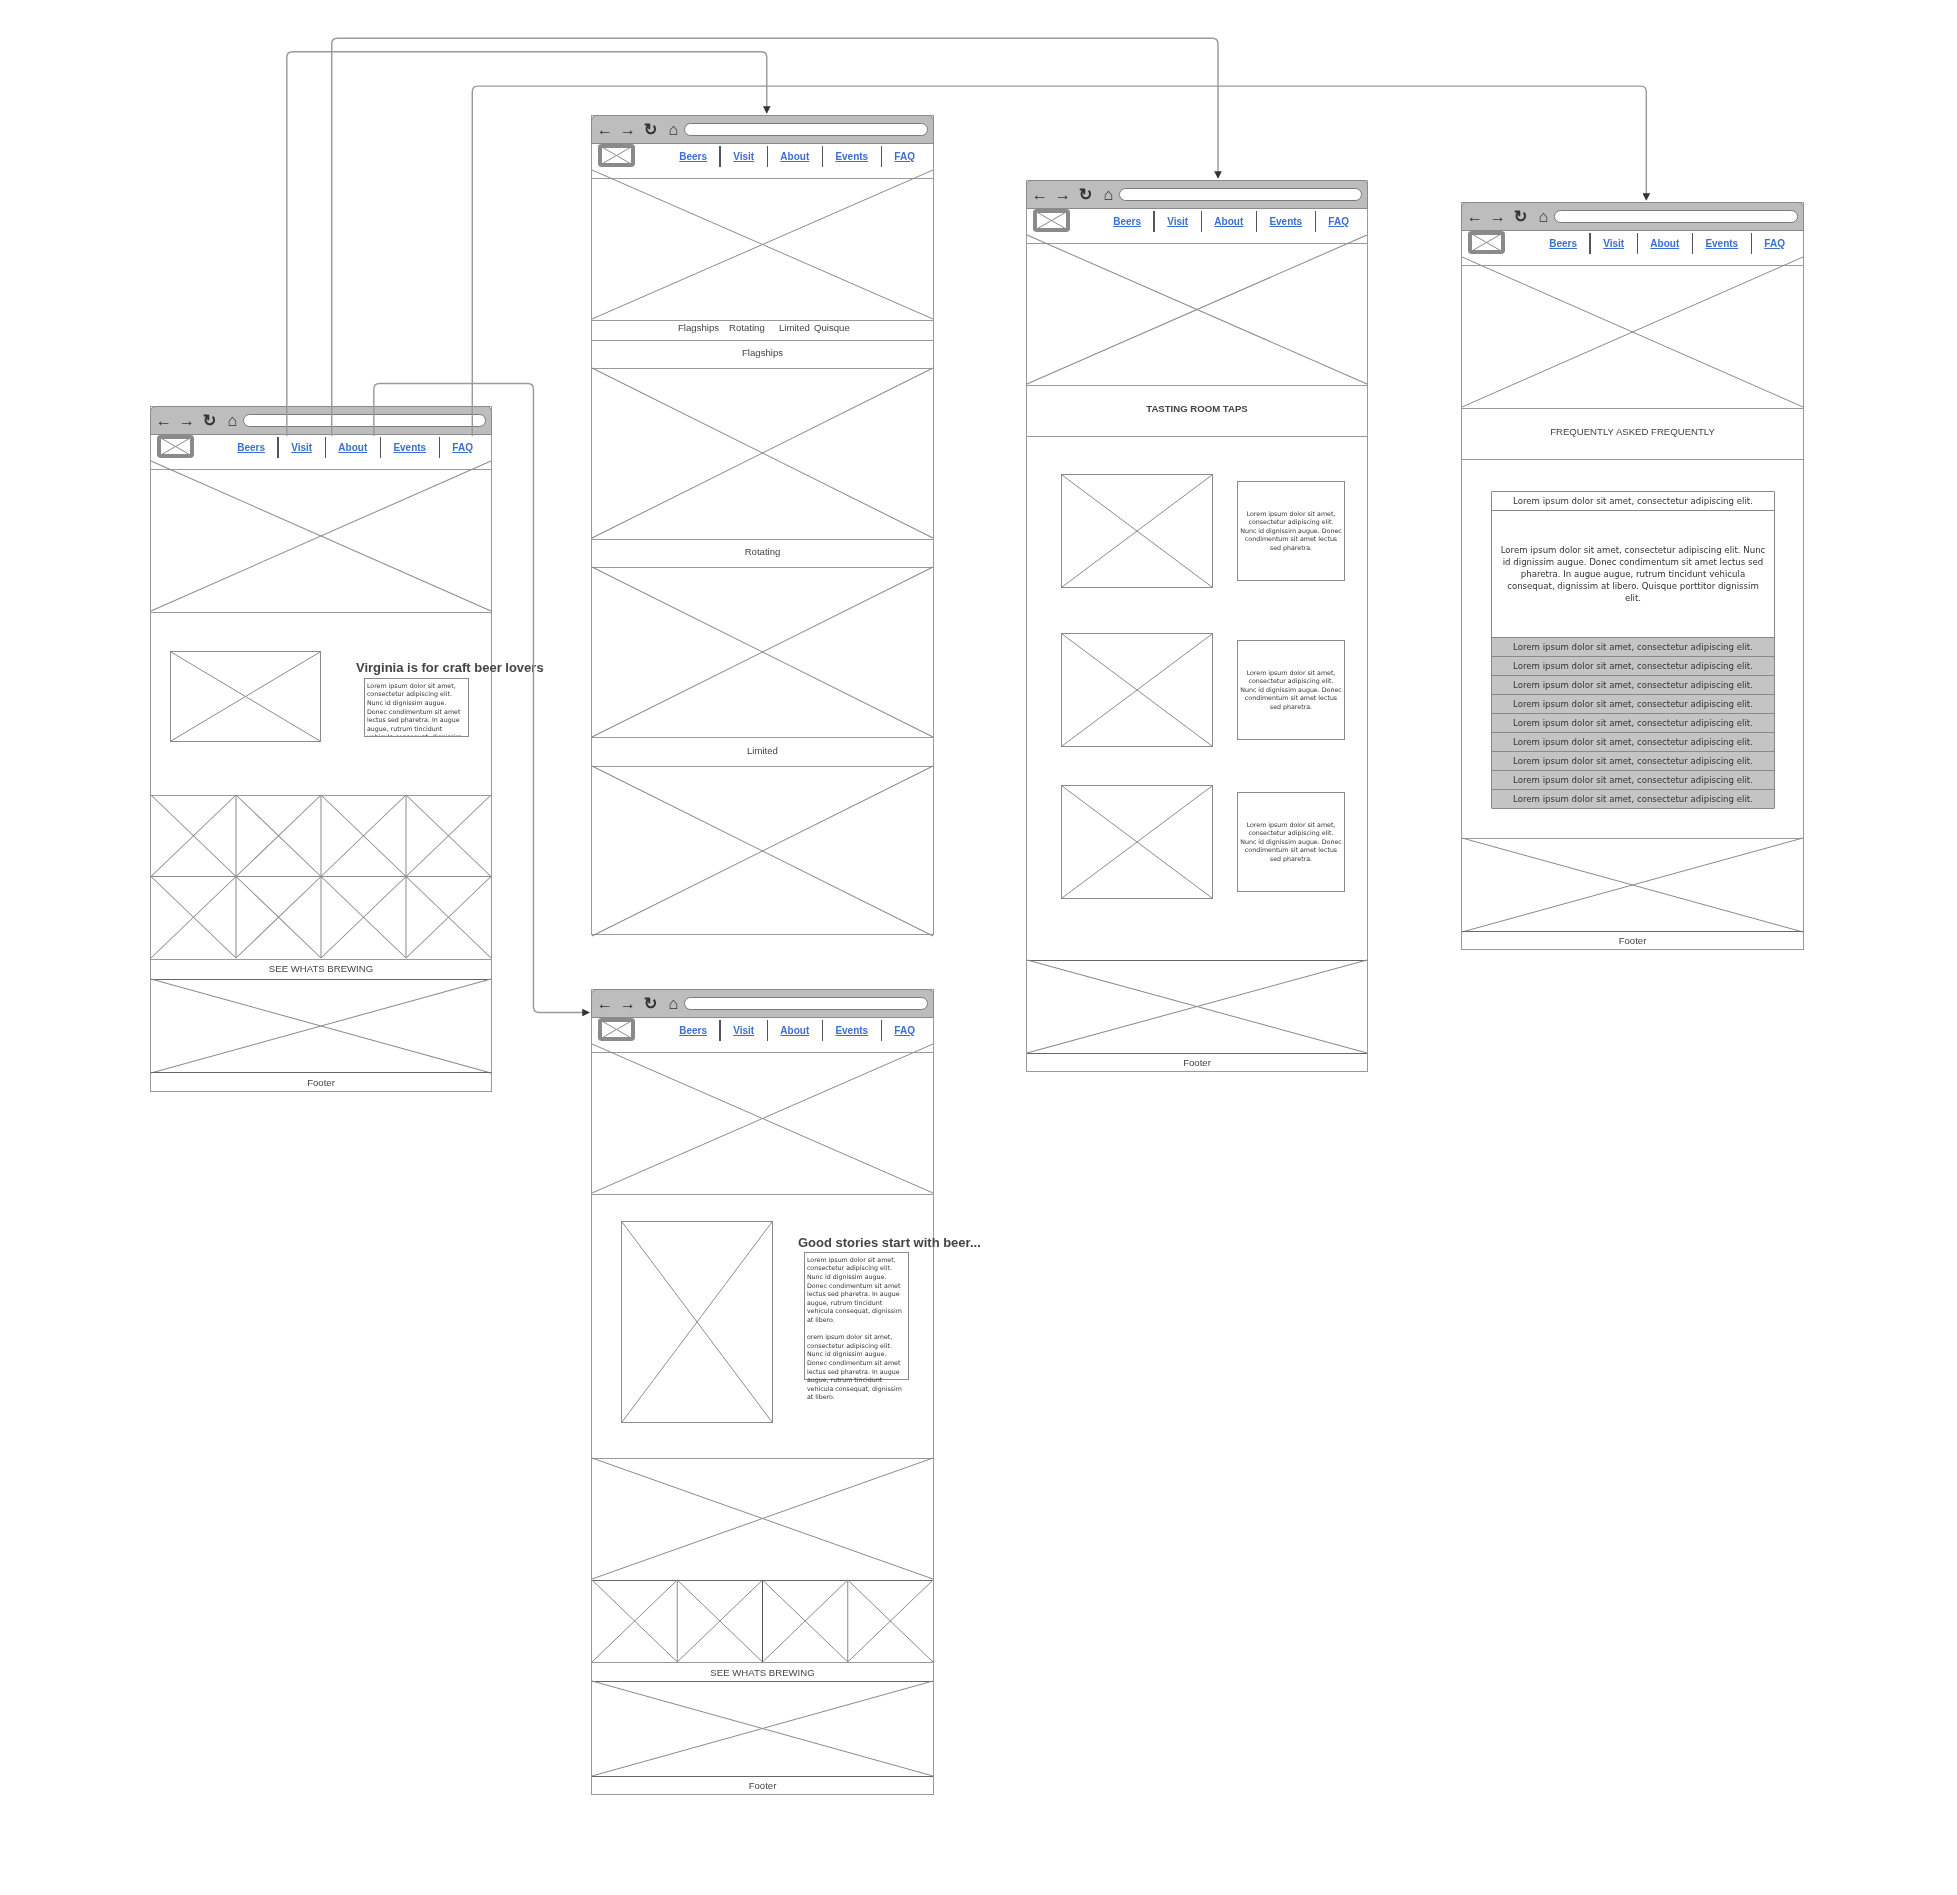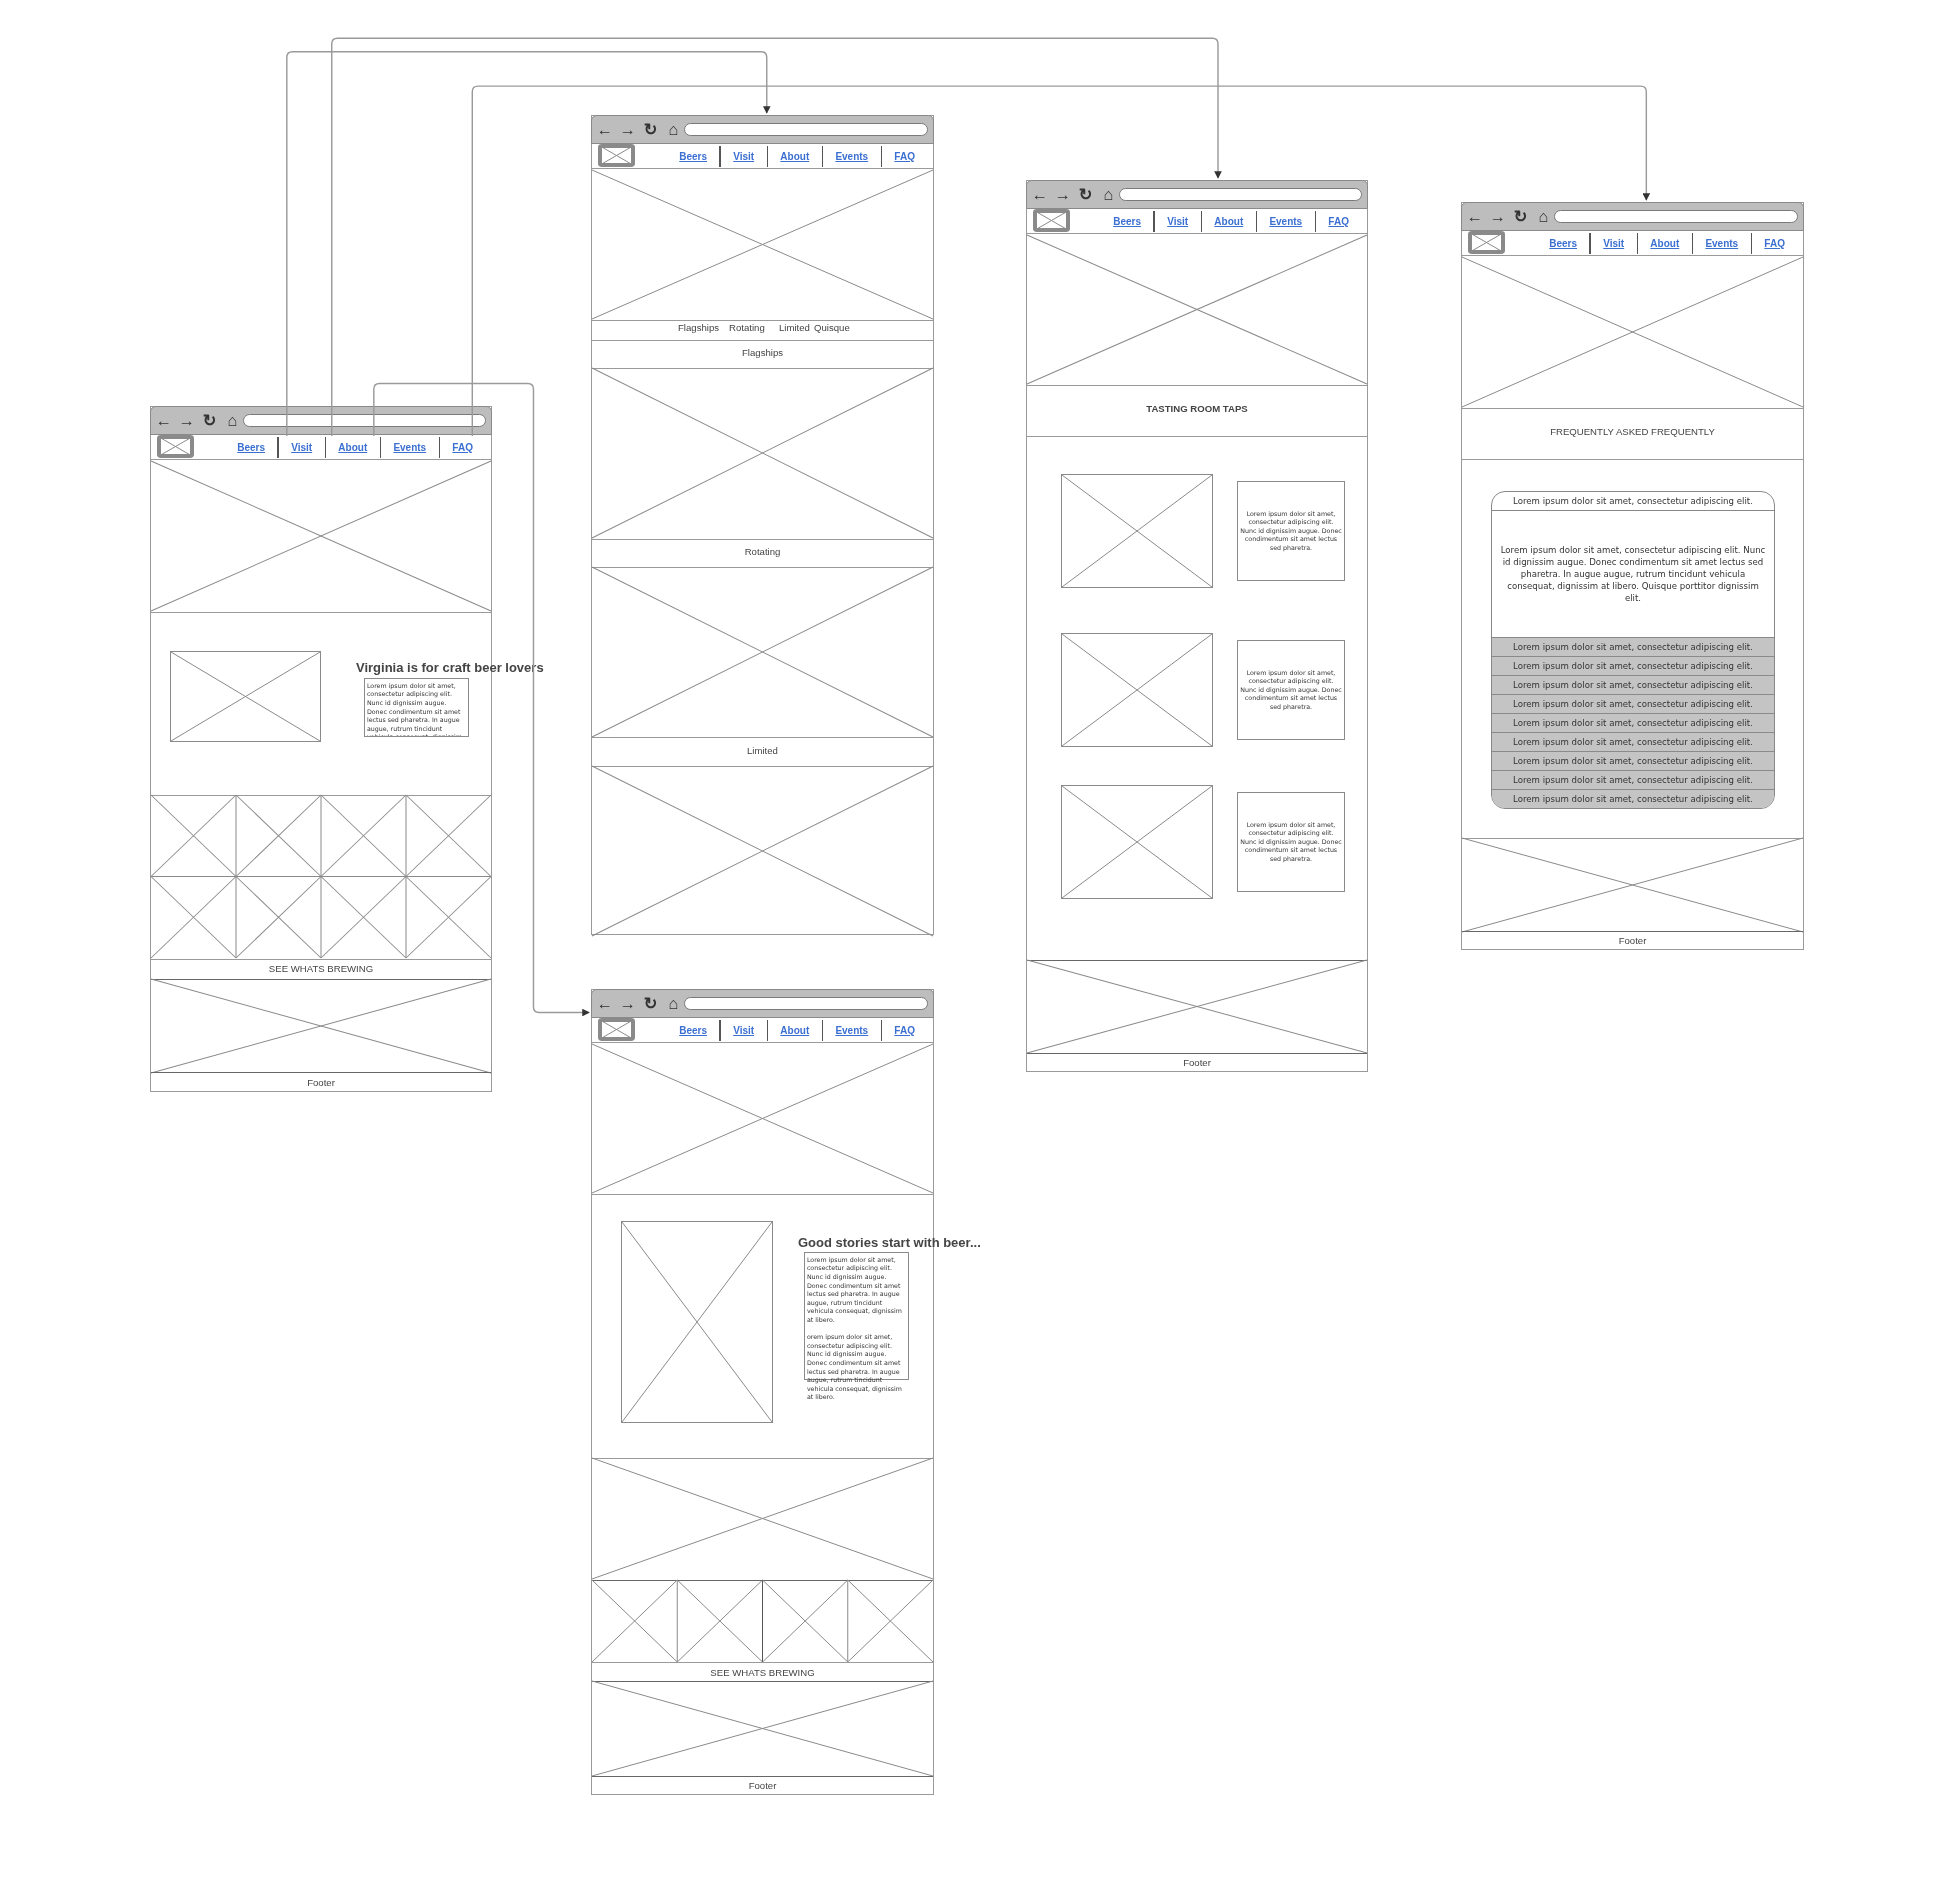--- a/index.html
+++ b/index.html
@@ -7,39 +7,39 @@
   body { position: relative; font-family: "Liberation Sans", sans-serif; color: #333; }
 
   #connectors { position: absolute; left: 0; top: 0; width: 1958px; height: 1896px; pointer-events: none; z-index: 5; }
 
   .page { position: absolute; border: 1.4px solid #9a9a9a; background: #fff; z-index: 2; }
   .browser-bar { position: absolute; left: -1.4px; right: -1.4px; top: -1.4px; height: 29px; background: #bdbdbd; border: 1.4px solid #8a8a8a; border-radius: 5.7px 5.7px 0 0; }
   .browser-bar .nav-icons { position: absolute; left: 4.8px; top: 5.7px; display: flex; gap: 6.7px; align-items: center; }
   .browser-bar .nav-icons span { font-size: 16.3px; font-weight: bold; color: #333; line-height: 16.3px; width: 16.3px; text-align: center; }
   .browser-bar .url { position: absolute; left: 92px; right: 5.7px; top: 7.6px; height: 12.4px; border: 1.4px solid #7a7a7a; border-radius: 6.7px; background: #fff; }
 
-  .site-nav { position: absolute; left: 0; right: 0; height: 26px; border-bottom: 1.4px solid #9a9a9a; }
+  .site-nav { position: absolute; left: 0; right: 0; height: 36px; border-bottom: 1.4px solid #9a9a9a; }
   .site-nav .logo { position: absolute; left: 7.6px; top: 2.9px; width: 33px; height: 19px; }
   .site-nav .links { position: absolute; right: 5.7px; top: 0; height: 26px; display: flex; align-items: center; }
   .site-nav .links a { font-size: 10px; font-weight: bold; color: #3b6fd1; text-decoration: underline; padding: 0 12.4px; line-height: 23px; }
   .site-nav .links .sep { width: 1.4px; height: 21px; background: #555; }
 
   .ph { position: absolute; }
   .ph svg { position: absolute; left: 0; top: 0; width: 100%; height: 100%; overflow: visible; }
   .hline { position: absolute; left: 0; right: 0; height: 0; border-top: 1.4px solid #9a9a9a; }
   .label { position: absolute; left: 0; right: 0; text-align: center; font-size: 9.6px; color: #444; }
 
   .textbox { position: absolute; border: 1px solid #8a8a8a; font-family: "DejaVu Sans", sans-serif; font-size: 6.3px; line-height: 8.6px; color: #333; padding: 2.9px 1.9px; background: #fff; overflow: hidden; }
   .textbox.center { text-align: center; display: flex; align-items: center; justify-content: center; }
   .heading { position: absolute; font-size: 13px; font-weight: bold; color: #444; white-space: nowrap; }
 
   .subnav { position: absolute; left: 0; right: 0; font-size: 9.6px; color: #444; }
   .subnav span { position: absolute; }
 
-  .accordion { position: absolute; border: 1.4px solid #888; border-radius: 14px; overflow: hidden; background: #fff; font-family: "DejaVu Sans", sans-serif; color: #333; }
+  .accordion { position: absolute; border: 1.4px solid #888; border-radius: 1px; overflow: hidden; background: #fff; font-family: "DejaVu Sans", sans-serif; color: #333; }
   .acc-head { height: 19px; line-height: 19px; text-align: center; font-size: 8.6px; border-bottom: 1.4px solid #888; }
   .acc-body { height: 127px; display: flex; align-items: center; justify-content: center; text-align: center; font-size: 8.6px; line-height: 12px; padding: 0 7.6px; border-bottom: 1.4px solid #888; }
   .acc-item { height: 19px; line-height: 18px; text-align: center; font-size: 8.6px; background: #c4c4c4; border-bottom: 1.4px solid #8a8a8a; }
   .acc-item:last-child { border-bottom: none; }
 </style>
 </head>
 <body>
 
 <svg id="connectors" viewBox="0 0 2048 1983">
   <defs>

